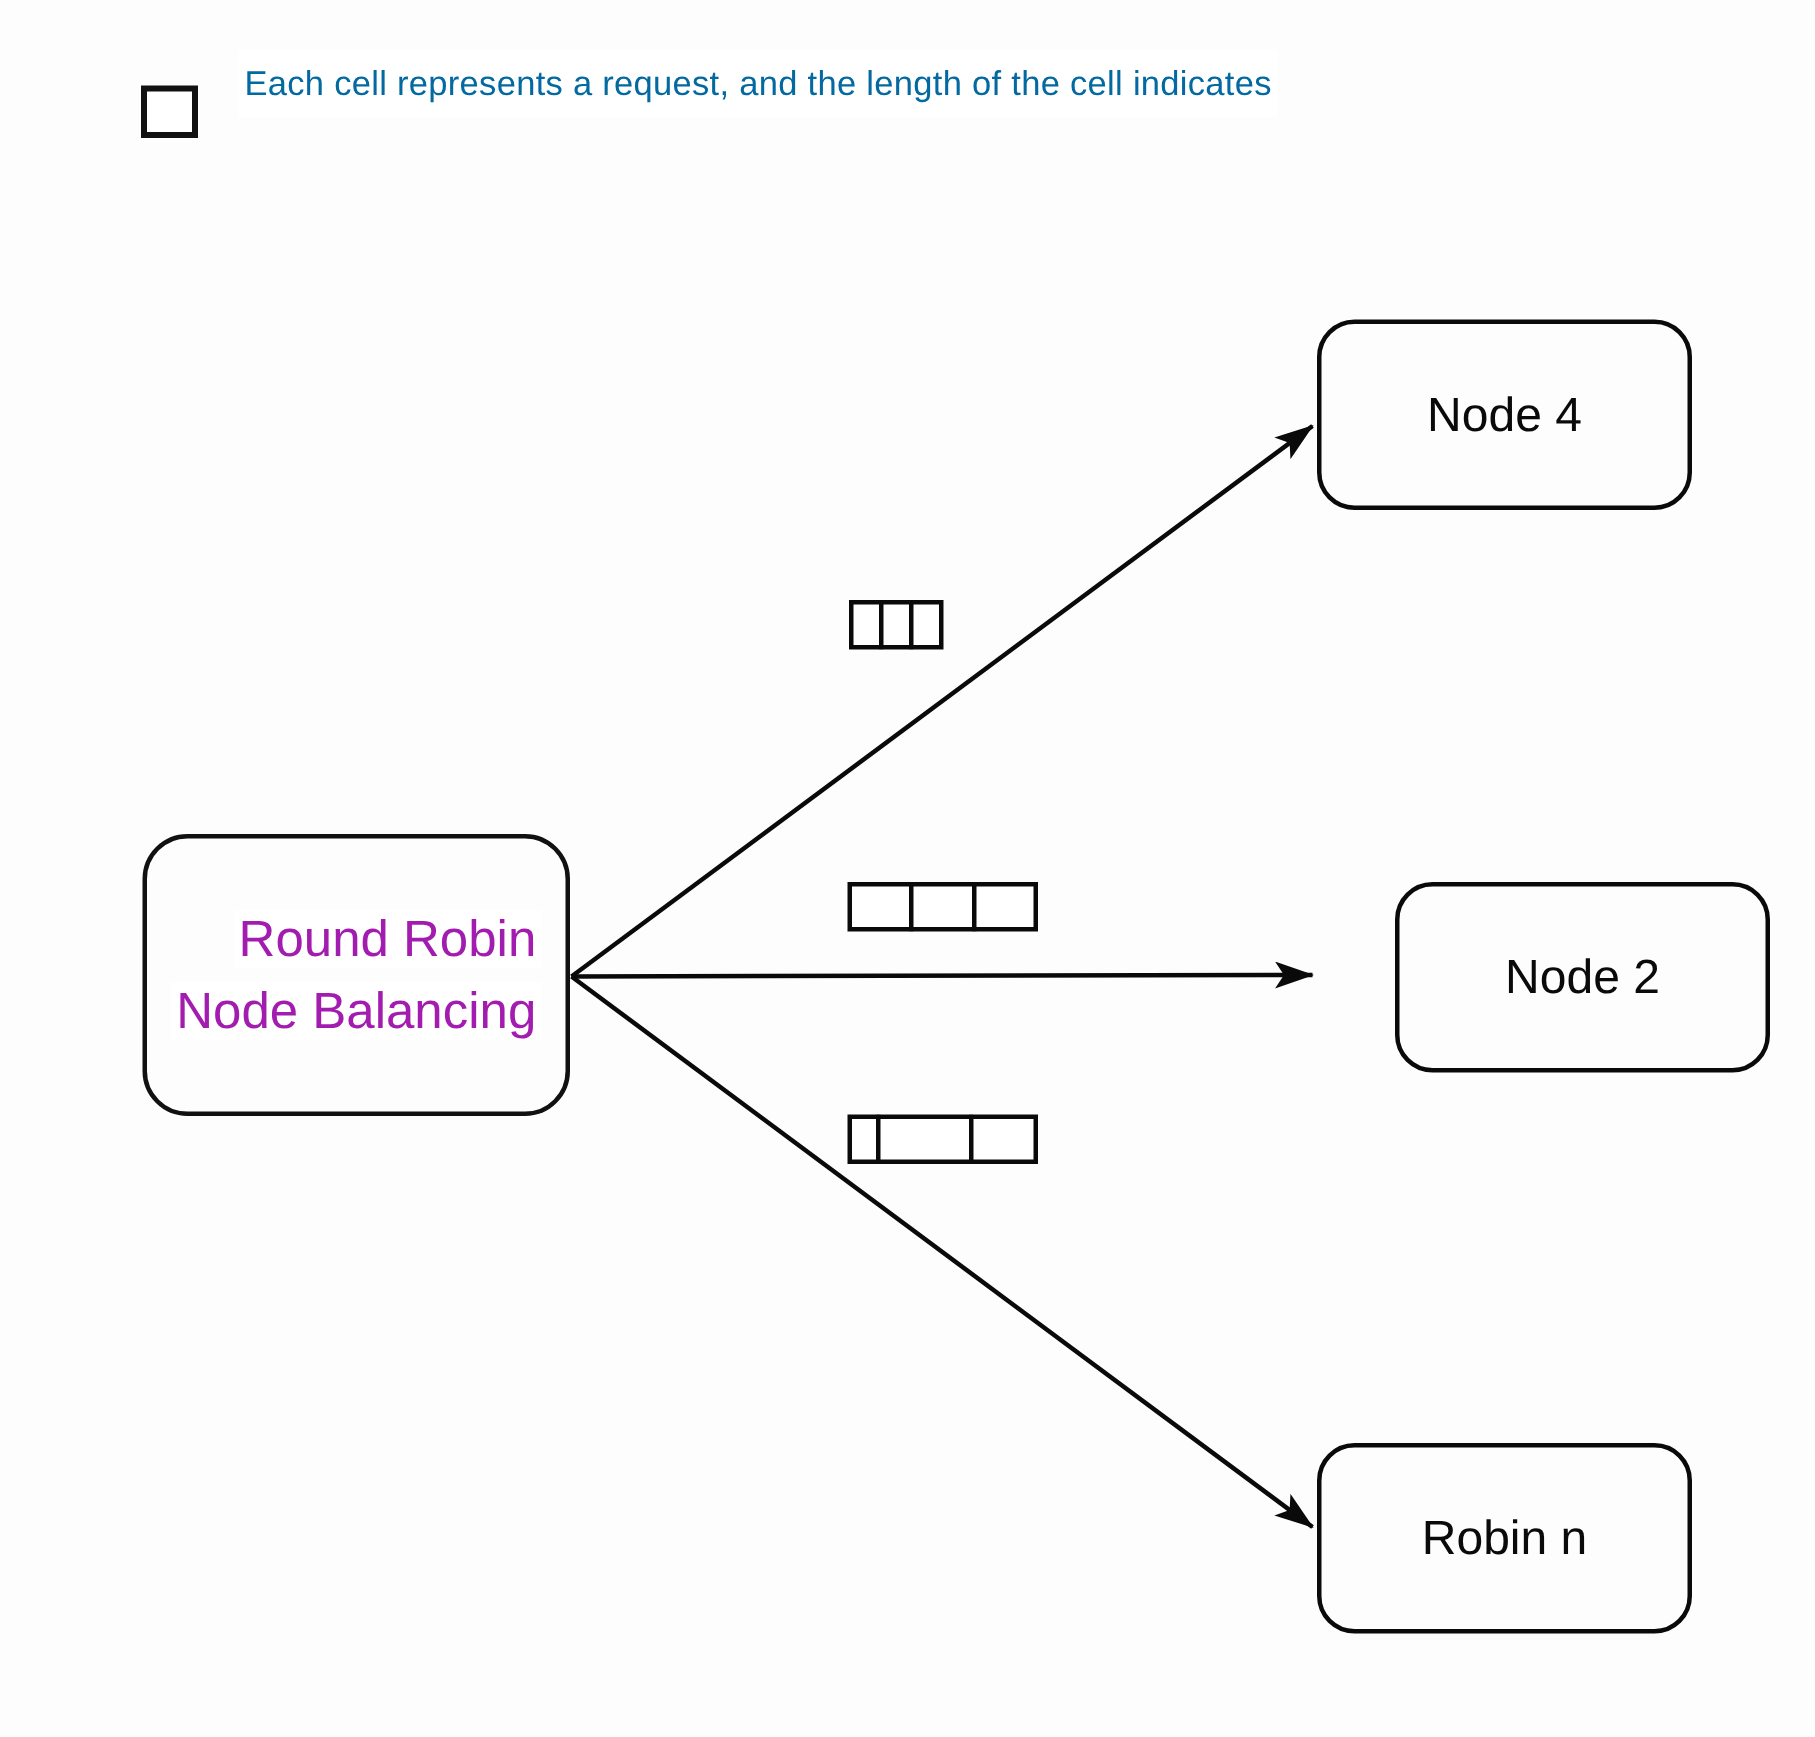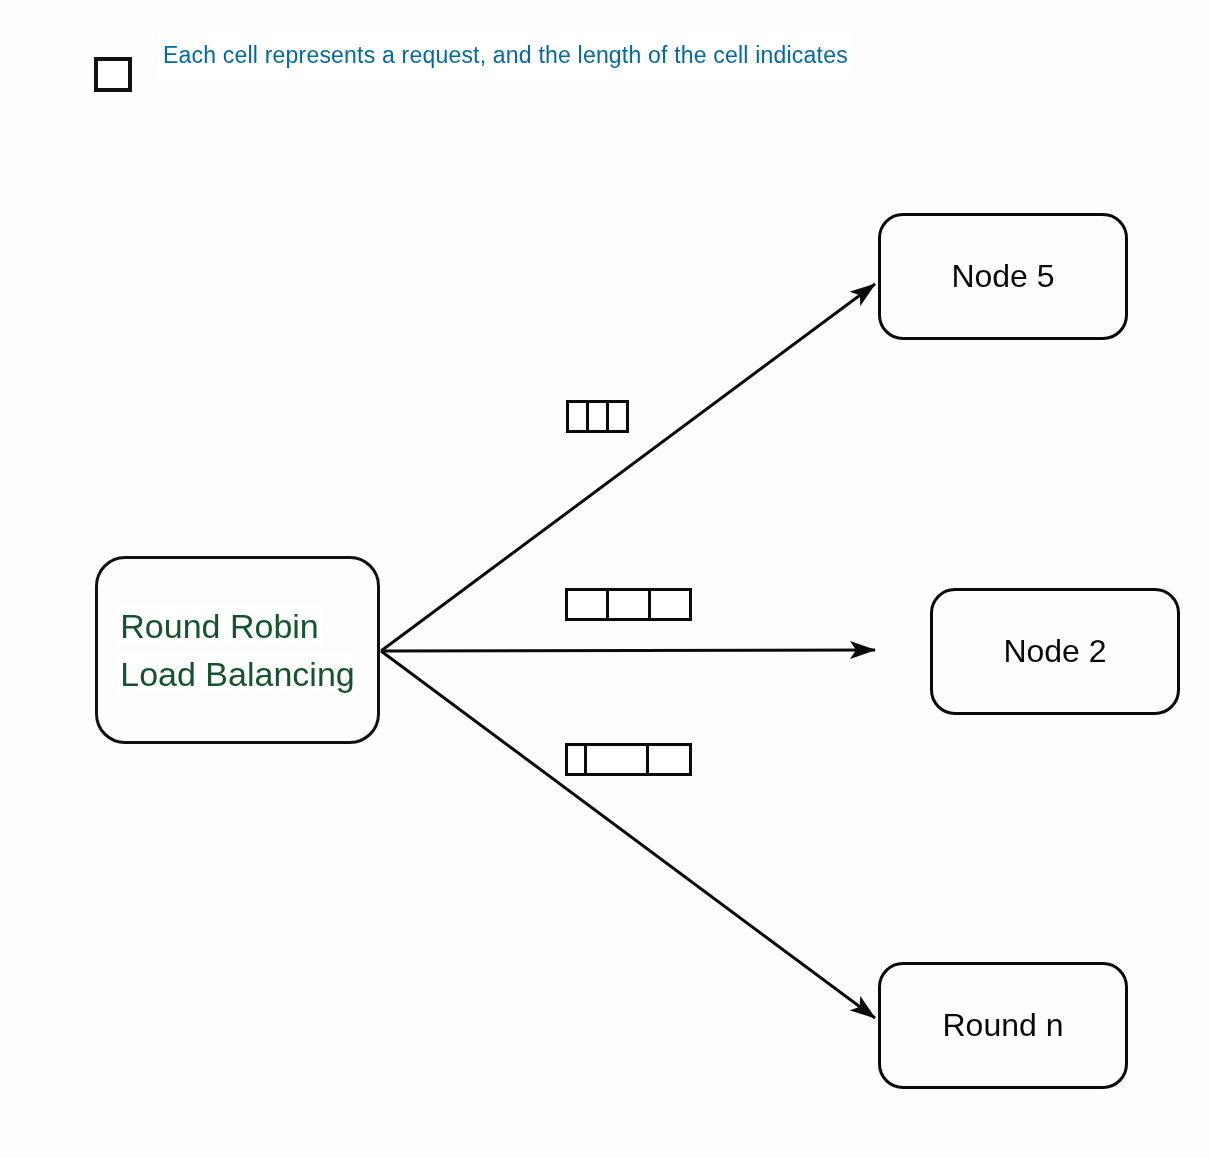--- a/index.html
+++ b/index.html
@@ -55,22 +55,22 @@
     border-radius: 30px;
     background: #fdfdfd;
     box-sizing: border-box;
     display: flex;
     align-items: center;
     justify-content: center;
   }
   .lb-label {
     font-size: 34px;
     line-height: 48px;
-    color: #14532d;
-    text-align: left;
+    color: #a21caf;
+    text-align: right;
     white-space: nowrap;
   }
   .lb-label .hl {
     background: #ffffff;
     padding: 0 3px;
   }
 
   
   .node-box {
     position: absolute;
@@ -126,32 +126,32 @@
   </svg>
 
   <div class="legend-swatch"></div>
   <div class="legend-text">
     <span class="hl">Each cell represents a request, and the length of the cell indicates</span>
   </div>
 
   <div class="lb-box">
     <div class="lb-label">
       <span class="hl">Round Robin</span><br>
-      <span class="hl">Load Balancing</span>
+      <span class="hl">Node Balancing</span>
     </div>
   </div>
 
   <div class="node-box n1">
-    <span class="node-label">Node 5</span>
+    <span class="node-label">Node 4</span>
   </div>
   <div class="node-box n2">
     <span class="node-label">Node 2</span>
   </div>
   <div class="node-box nn">
-    <span class="node-label">Round n</span>
+    <span class="node-label">Robin n</span>
   </div>
 
   <div class="cells g1">
       <div class="cell" style="width: 23px;"></div>
       <div class="cell" style="width: 23px;"></div>
       <div class="cell" style="width: 23px;"></div>
     </div>
   <div class="cells g2">
       <div class="cell" style="width: 44px;"></div>
       <div class="cell" style="width: 45px;"></div>

